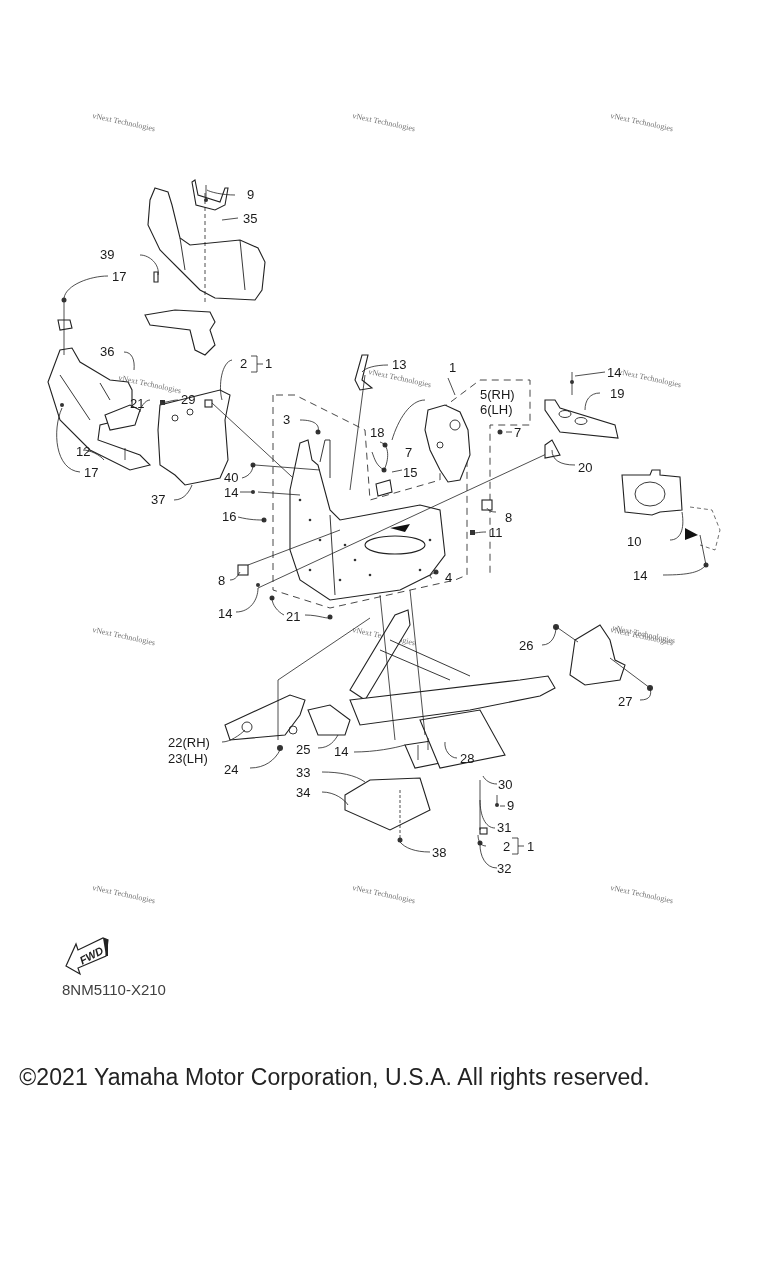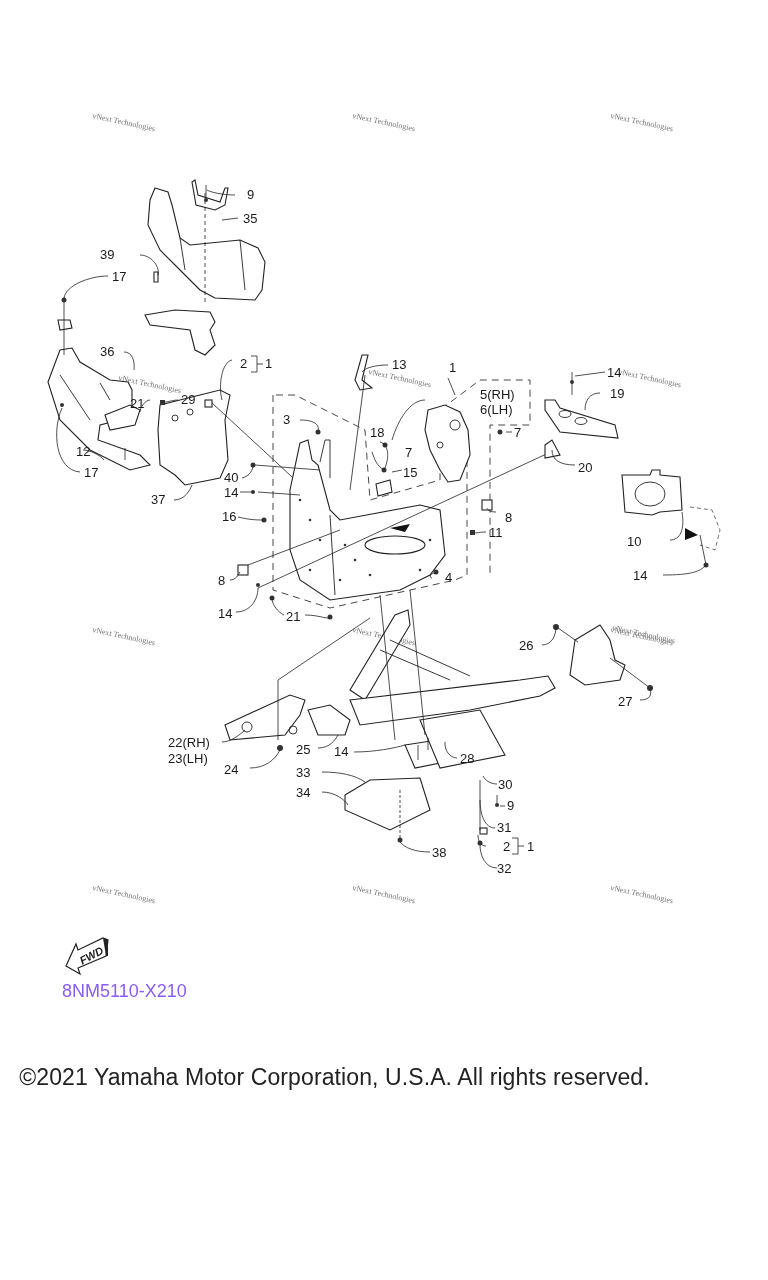--- a/index.html
+++ b/index.html
@@ -7,21 +7,21 @@
          font-family: "Liberation Sans", sans-serif; color: #1a1a1a; }
   #diagram { position: absolute; left: 0; top: 0; width: 768px; height: 1280px; }
   .callout { font-family: "Liberation Sans", sans-serif; font-size: 13px; fill: #1a1a1a; }
   .part { fill: #ffffff; stroke: #222; stroke-width: 1.1; }
   .partlite { fill: none; stroke: #222; stroke-width: 0.9; }
   .lead { fill: none; stroke: #222; stroke-width: 0.8; }
   .dash { fill: none; stroke: #333; stroke-width: 0.9; stroke-dasharray: 7 5; }
   .dashthin { fill: none; stroke: #333; stroke-width: 0.7; stroke-dasharray: 4 3; }
   .hole { fill: #333; }
   .wm { font-family: "Liberation Serif", serif; font-size: 8px; fill: #777; }
-  #diagram-code { position: absolute; left: 62px; top: 981px; font-size: 18px; color: #8b5cf6; }
+  #diagram-code { position: absolute; left: 62px; top: 981px; font-size: 15px; color: #404040; }
   #copyright { position: absolute; left: 0; width: 669px; top: 1064px; text-align: center;
                font-size: 23px; color: #222; letter-spacing: 0.1px; }
   .fwd-text { font-family: "Liberation Sans", sans-serif; font-weight: bold; font-size: 11px; fill: #222; font-style: italic; }
 </style>
 </head>
 <body>
 
 <svg id="diagram" viewBox="0 0 768 1280" xmlns="http://www.w3.org/2000/svg">
 
   <g>

